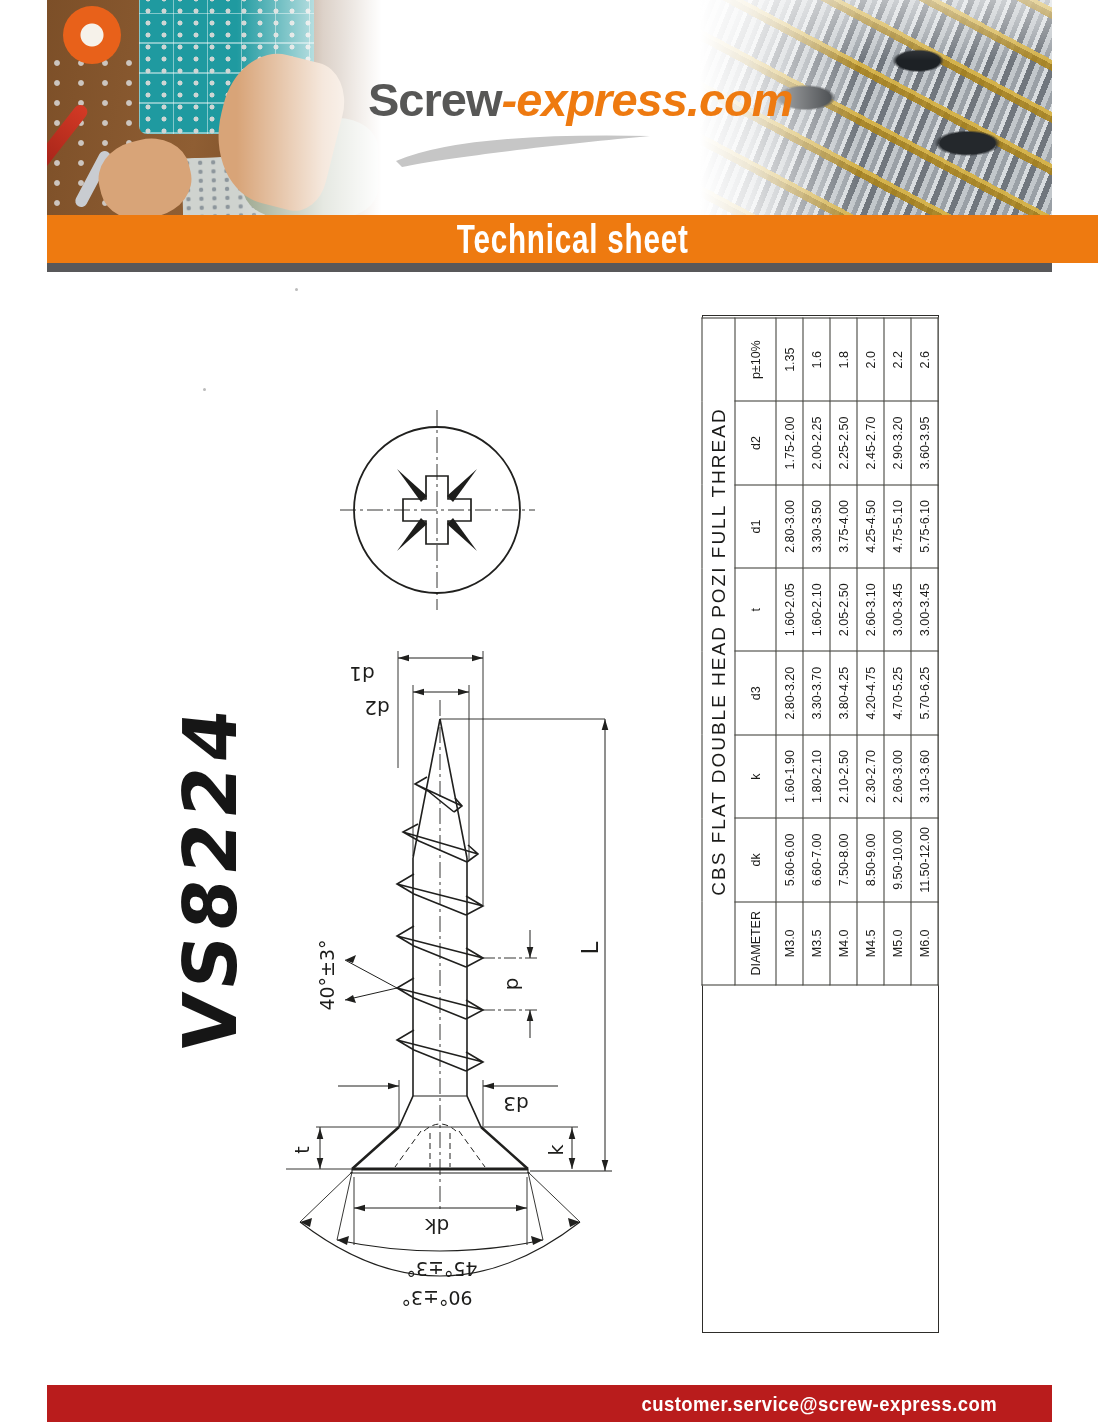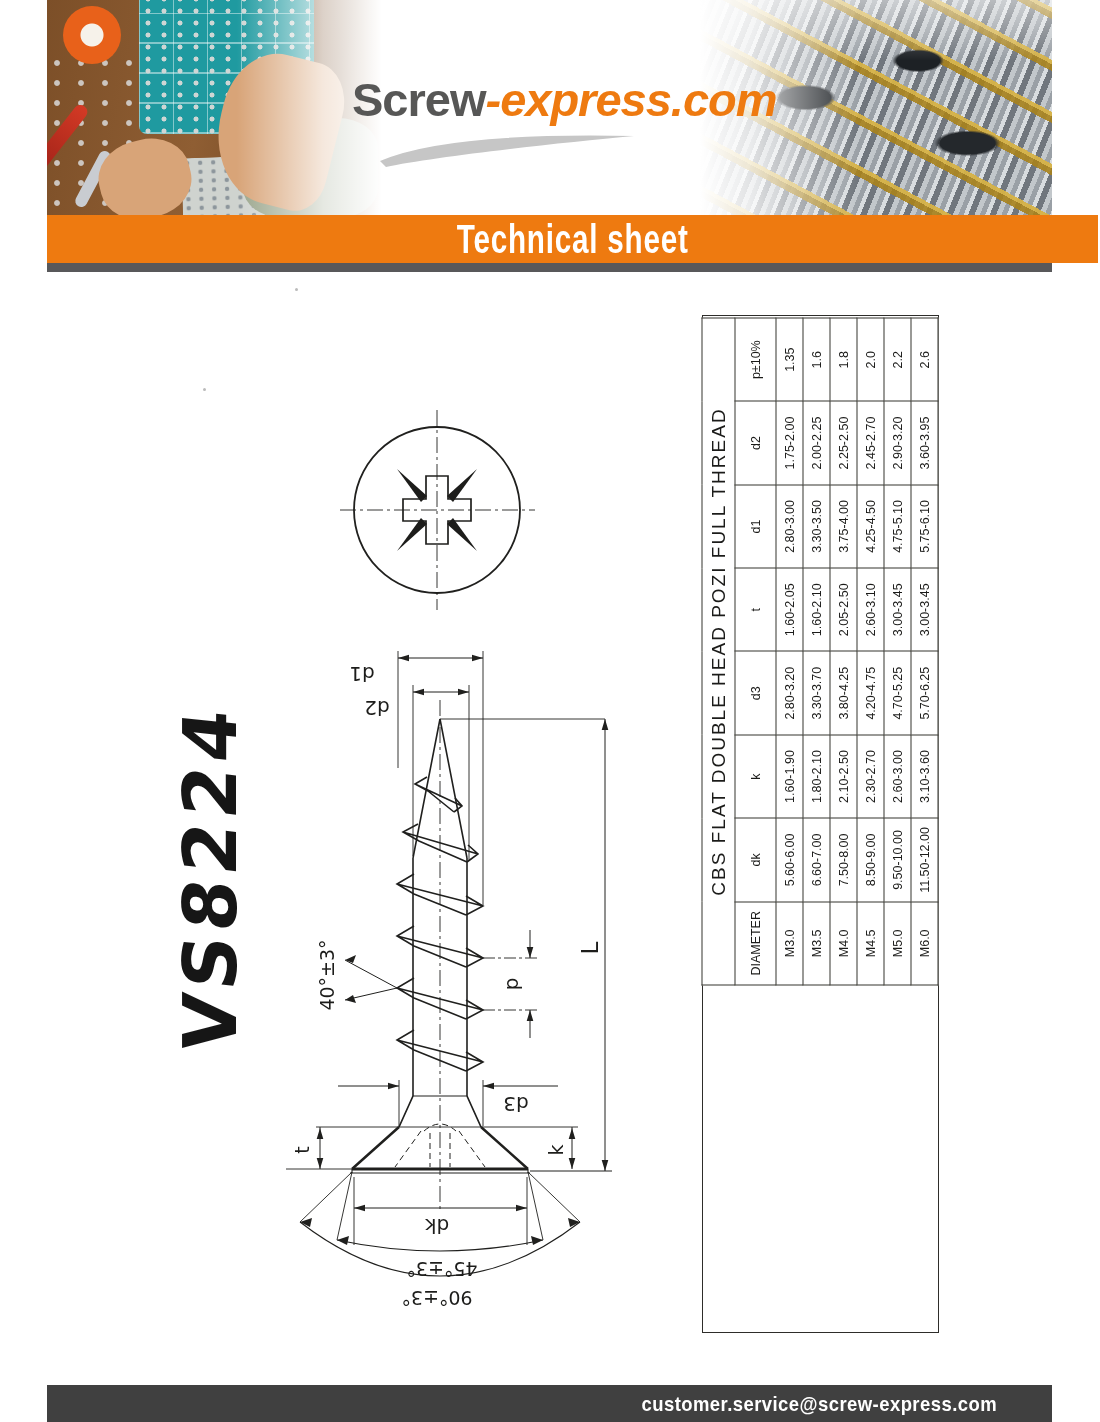--- a/index.html
+++ b/index.html
@@ -44,21 +44,21 @@
     background:repeating-linear-gradient(28deg,rgba(0,0,0,0) 0 18px,rgba(168,130,28,.9) 18px 24px,rgba(214,178,70,.95) 24px 28px,rgba(0,0,0,0) 28px 46px);}
   .ph-dark{position:absolute;inset:0;background:
     radial-gradient(ellipse 42px 18px at 30% 45%,#23272b 60%,rgba(0,0,0,0) 72%),
     radial-gradient(ellipse 36px 16px at 62% 28%,#1d2125 60%,rgba(0,0,0,0) 72%),
     radial-gradient(ellipse 46px 18px at 76% 66%,#24282c 60%,rgba(0,0,0,0) 72%);}
   .ph-fadeL{position:absolute;inset:0;background:
     linear-gradient(270deg,rgba(255,255,255,0) 55%,rgba(255,255,255,.8) 86%,#fff 100%),
     linear-gradient(180deg,rgba(255,255,255,.5),rgba(255,255,255,0) 28%);}
 
   
-  .logo{position:absolute;left:352px;top:72px;width:380px;height:95px;text-align:center;}
+  .logo{position:absolute;left:368px;top:72px;width:380px;height:95px;text-align:center;}
   .logo-text{font-size:47px;font-weight:700;letter-spacing:-1px;white-space:nowrap;}
   .logo-screw{color:#575756;}
   .logo-express{color:#ee7a10;font-style:italic;}
   .logo-swoosh{position:absolute;left:20px;top:55px;}
 
   
   .banner{position:absolute;left:47px;top:215px;width:1051px;height:48px;background:#ee7a10;
     display:flex;align-items:center;justify-content:center;}
   .banner span{display:inline-block;transform:scale(.78,1.08);font-size:38px;font-weight:800;
     color:#fff;letter-spacing:1px;}
@@ -82,21 +82,21 @@
   .spec-table{position:absolute;left:-217px;top:217px;width:668px;height:234px;
     transform:rotate(-90deg);border-collapse:collapse;table-layout:fixed;background:#fff;
     font-family:"Liberation Sans",sans-serif;}
   .spec-table td{border:1px solid #35342f;text-align:center;vertical-align:middle;
     color:#1b1b19;padding:0;overflow:hidden;}
   .title-row td{height:32px;font-size:19px;letter-spacing:2px;font-weight:500;}
   .head-row td{height:40px;font-size:12.5px;}
   .spec-table tbody td{height:26px;font-size:12.5px;}
 
   
-  .footer{position:absolute;left:47px;top:1385px;width:1005px;height:37px;background:#404040;
+  .footer{position:absolute;left:47px;top:1385px;width:1005px;height:37px;background:#b91c1c;
     display:flex;align-items:center;justify-content:flex-end;}
   .footer span{display:inline-block;transform:scaleX(.88);transform-origin:right center;
     margin-right:55px;color:#fff;font-size:21px;font-weight:700;letter-spacing:.5px;}
 
   .speck{position:absolute;width:3px;height:3px;background:#bbb;border-radius:50%;}
 </style>
 </head>
 <body>
 
 <div class="page">

